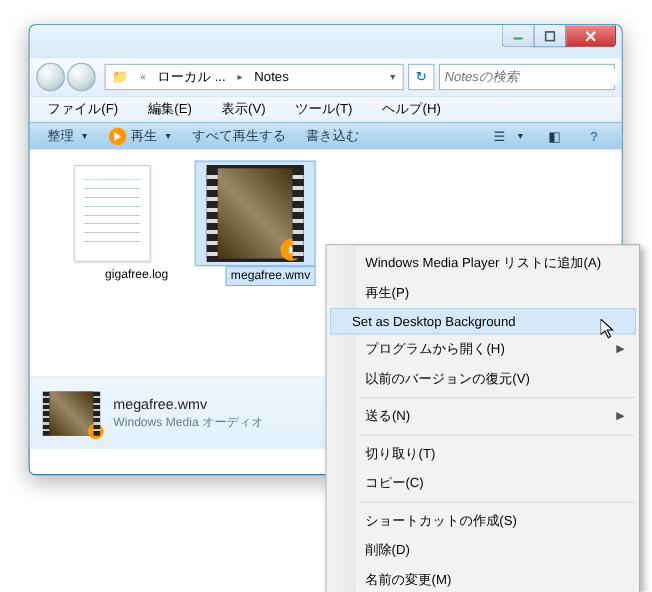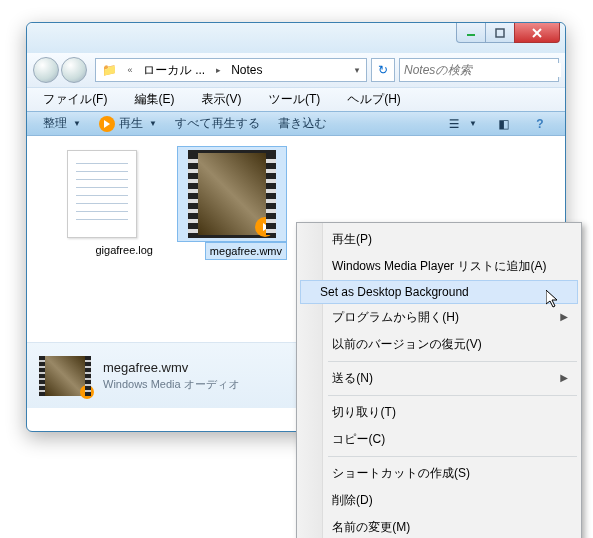--- a/index.html
+++ b/index.html
@@ -190,22 +190,22 @@
     <div class="det-text">
       <div class="det-title">megafree.wmv</div>
       <div class="det-sub">Windows Media オーディオ</div>
     </div>
   </div>
 </div>
 
 <div class="contextmenu">
   <div class="cm-iconbar"></div>
   <ul class="cm-ul">
+    <li class="cm-li">Windows Media Player リストに追加(A)</li>
     <li class="cm-li">再生(P)</li>
-    <li class="cm-li">Windows Media Player リストに追加(A)</li>
     <li class="cm-li highlight">Set as Desktop Background</li>
     <li class="cm-li"><span>プログラムから開く(H)</span><span class="cm-arrow">▶</span></li>
     <li class="cm-li">以前のバージョンの復元(V)</li>
     <li class="cm-sep"></li>
     <li class="cm-li"><span>送る(N)</span><span class="cm-arrow">▶</span></li>
     <li class="cm-sep"></li>
     <li class="cm-li">切り取り(T)</li>
     <li class="cm-li">コピー(C)</li>
     <li class="cm-sep"></li>
     <li class="cm-li">ショートカットの作成(S)</li>

